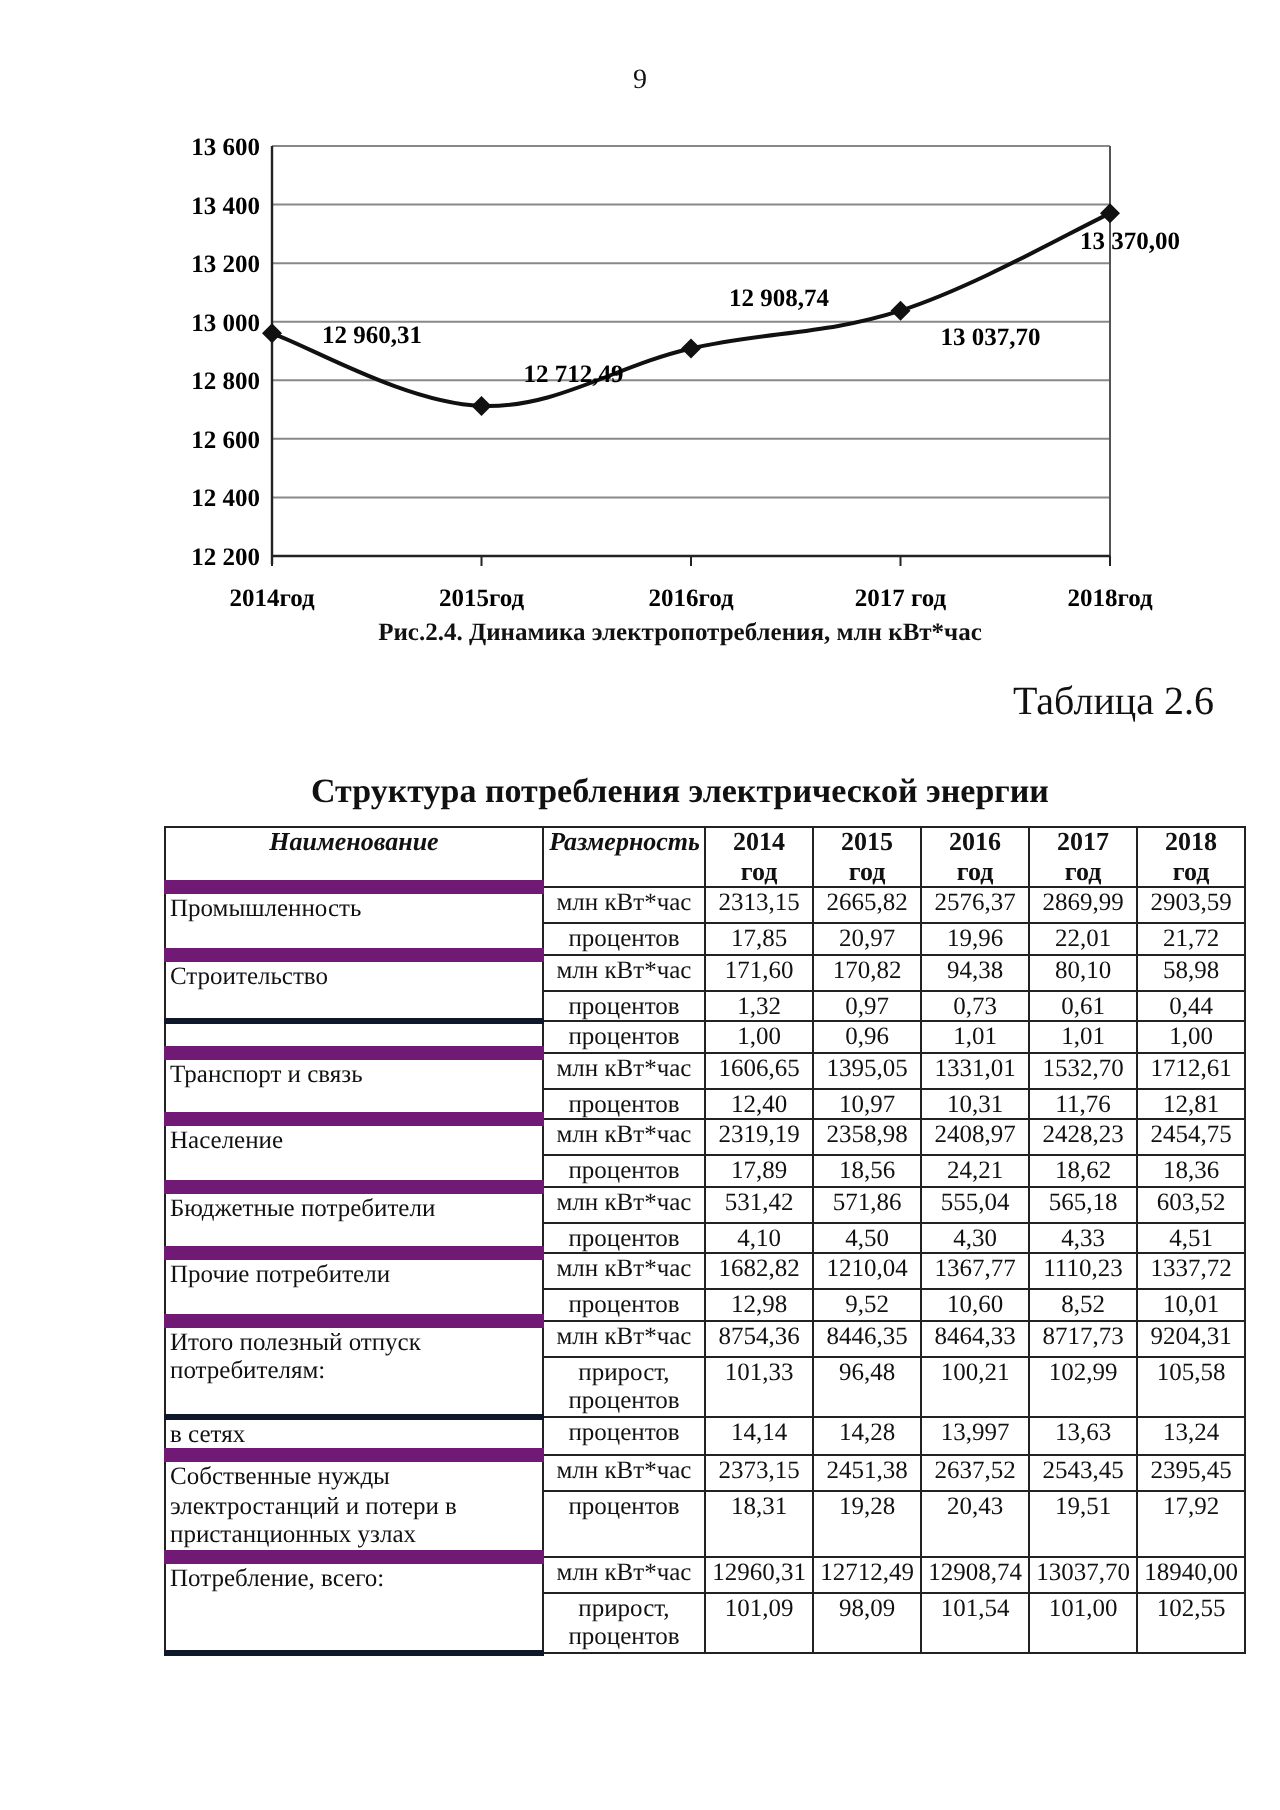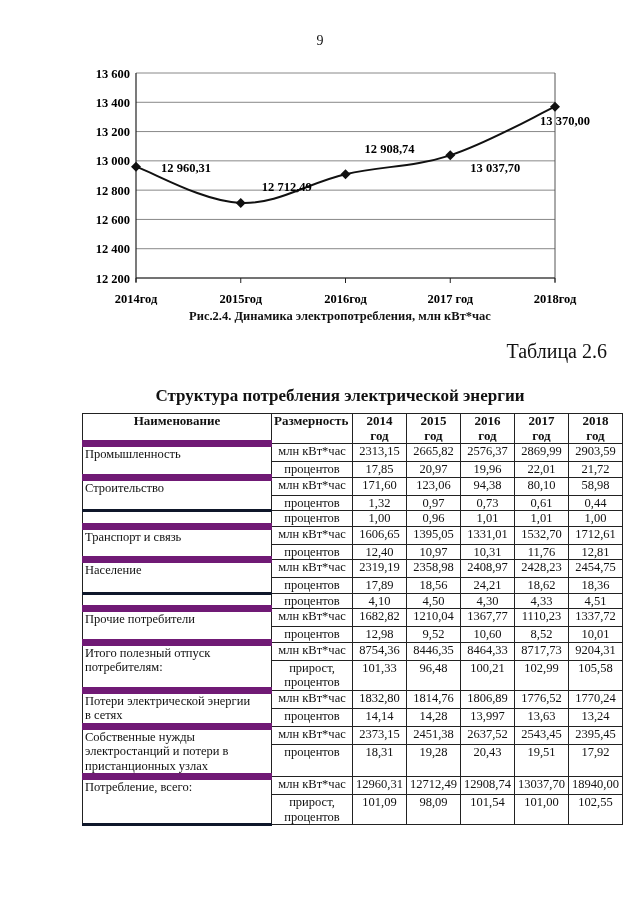--- a/index.html
+++ b/index.html
@@ -6,22 +6,22 @@
   body { width:640px; height:905px; position:relative; overflow:hidden; font-family:"Liberation Serif", serif; color:#111; }
   .page-num { position:absolute; top:33px; left:0; width:640px; text-align:center; font-size:14px; }
   .chart { position:absolute; left:0; top:0; width:640px; height:330px; }
   .chart svg { position:absolute; left:0; top:0; }
   .caption { position:absolute; top:309px; left:0; width:680px; text-align:center; font-size:12.5px; font-weight:bold; }
   .table-num { position:absolute; top:340px; right:33px; font-size:20px; }
   .table-title { position:absolute; top:386px; left:0; width:680px; text-align:center; font-size:17px; font-weight:bold; }
   table.data { position:absolute; top:413px; left:82px; border-collapse:collapse; font-size:12.5px; line-height:14.5px; }
   table.data td, table.data th { border:1px solid #222; padding:0 2px; vertical-align:top; }
   table.data th { font-weight:bold; text-align:center; font-size:13px; }
-  table.data th.name { width:184px; }
-  table.data th.unit { width:76px; text-align:left; }
+  table.data th.name { width:184px;font-style:italic; }
+  table.data th.unit { width:76px; text-align:right;font-style:italic; }
   table.data th.yr { width:49px; }
   table.data td.name { text-align:left; border-bottom:none; border-top:7px solid #701a75; }
   table.data td.name.cont { border-top:none; border-bottom:3px solid #0f172a; }
   table.data td.unit { text-align:center;font-family:Liberation Serif, serif; }
   table.data td.num { text-align:center; }
   table.data tr.bold td.num { font-weight:normal; }
   .yrline { display:block; }
 </style>
 </head>
 <body>
@@ -120,21 +120,21 @@
         <td class="num">17,85</td>
         <td class="num">20,97</td>
         <td class="num">19,96</td>
         <td class="num">22,01</td>
         <td class="num">21,72</td>
       </tr>
       <tr>
         <td class="name">Строительство</td>
         <td class="unit">млн кВт*час</td>
         <td class="num">171,60</td>
-        <td class="num">123,06</td>
+        <td class="num">170,82</td>
         <td class="num">94,38</td>
         <td class="num">80,10</td>
         <td class="num">58,98</td>
       </tr>
       <tr>
         <td class="name cont"></td>
         <td class="unit">процентов</td>
         <td class="num">1,32</td>
         <td class="num">0,97</td>
         <td class="num">0,73</td>
@@ -178,20 +178,29 @@
         <td class="num">2454,75</td>
       </tr>
       <tr>
         <td class="name cont"></td>
         <td class="unit">процентов</td>
         <td class="num">17,89</td>
         <td class="num">18,56</td>
         <td class="num">24,21</td>
         <td class="num">18,62</td>
         <td class="num">18,36</td>
+      </tr>
+      <tr>
+        <td class="name">Бюджетные потребители</td>
+        <td class="unit">млн кВт*час</td>
+        <td class="num">531,42</td>
+        <td class="num">571,86</td>
+        <td class="num">555,04</td>
+        <td class="num">565,18</td>
+        <td class="num">603,52</td>
       </tr>
       <tr>
         <td class="name cont"></td>
         <td class="unit">процентов</td>
         <td class="num">4,10</td>
         <td class="num">4,50</td>
         <td class="num">4,30</td>
         <td class="num">4,33</td>
         <td class="num">4,51</td>
       </tr>
@@ -225,29 +234,20 @@
       <tr>
         <td class="name cont">потребителям:</td>
         <td class="unit">прирост, процентов</td>
         <td class="num">101,33</td>
         <td class="num">96,48</td>
         <td class="num">100,21</td>
         <td class="num">102,99</td>
         <td class="num">105,58</td>
       </tr>
       <tr>
-        <td class="name">Потери электрической энергии</td>
-        <td class="unit">млн кВт*час</td>
-        <td class="num">1832,80</td>
-        <td class="num">1814,76</td>
-        <td class="num">1806,89</td>
-        <td class="num">1776,52</td>
-        <td class="num">1770,24</td>
-      </tr>
-      <tr>
         <td class="name cont">в сетях</td>
         <td class="unit">процентов</td>
         <td class="num">14,14</td>
         <td class="num">14,28</td>
         <td class="num">13,997</td>
         <td class="num">13,63</td>
         <td class="num">13,24</td>
       </tr>
       <tr>
         <td class="name">Собственные нужды</td>

